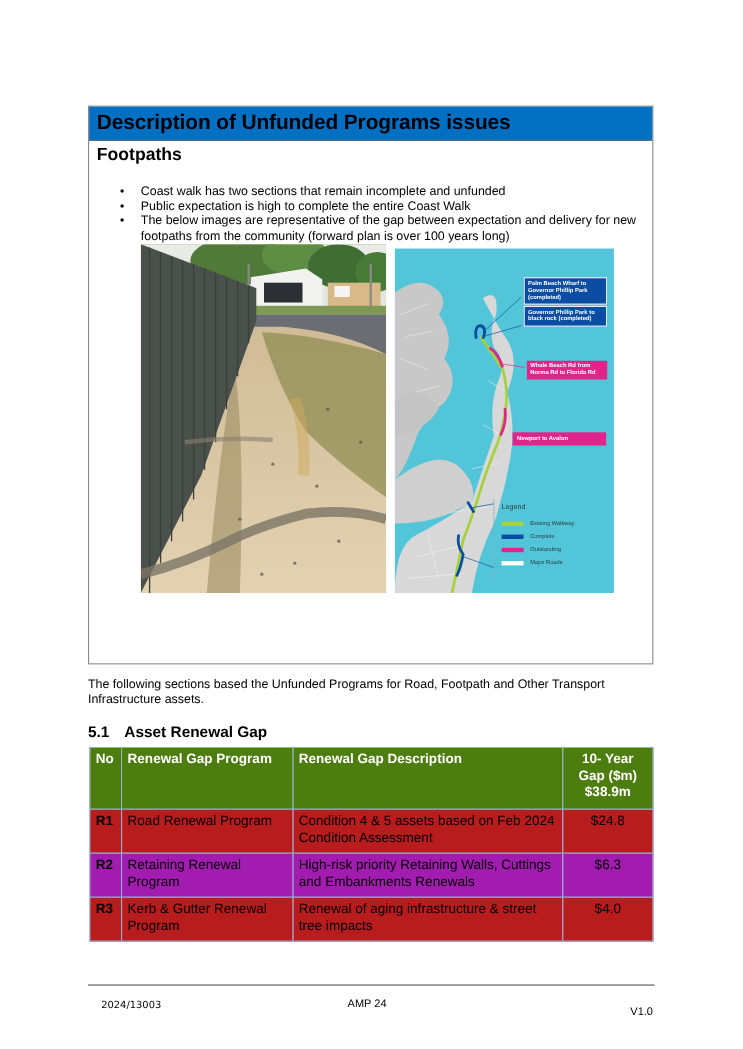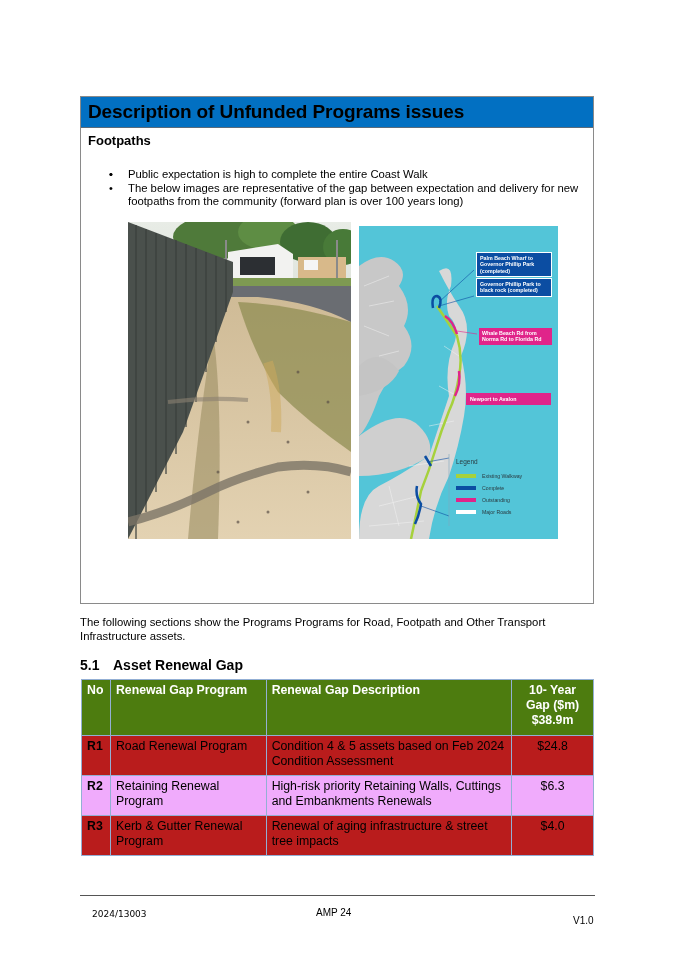--- a/index.html
+++ b/index.html
@@ -16,21 +16,21 @@
     }
     .desc-header {
       background: #0270c2; height: 31px; border-bottom: 1px solid #5a6b7a;
       box-sizing: border-box; padding: 2px 7px 0 7px;
     }
     .desc-header h1 {
       margin: 0; font-size: 19px; font-weight: bold; color: #000; line-height: 26px;
       letter-spacing: -0.1px;
     }
     .desc-sub {
-      margin: 2px 0 16px 7px; font-size: 13px; font-weight: bold; line-height: 22px;
+      margin: 2px 0 16px 7px; font-size: 16px; font-weight: bold; line-height: 22px;
     }
     .bullets { margin: 8px 0 0 0; padding: 0; list-style: none; }
     .bullets li {
       position: relative; padding-left: 47px; font-size: 11.3px; line-height: 13.5px;
       padding-right: 8px;
     }
     .bullets li .dot {
       position: absolute; left: 28px; top: 0; font-size: 11px;
     }
 
@@ -74,21 +74,21 @@
     .gap-table th, .gap-table td {
       border: 1px solid #93afd4; vertical-align: top; padding: 3px 5px 6px 5px;
       text-align: left;
     }
     .gap-table th {
       background: #4d7c0f; color: #fff; font-weight: bold; height: 46px;
       padding-top: 3px;
     }
     .gap-table th.num-col, .gap-table td.num-col { text-align: center; }
     .gap-table tr.odd td { background: #b91c1c; }
-    .gap-table tr.even td { background: #f0abfc; }
+    .gap-table tr.even td { background: #a21caf; }
     .gap-table td { height: 28px; }
     .gap-table td.code { font-weight: bold; }
 
     
     .footer-line {
       position: absolute; left: 80px; top: 879px; width: 515px; height: 1px; background: #555;
     }
     .footer-left { position: absolute; left: 92px; top: 893px; font-size: 9px; font-family: "DejaVu Sans", sans-serif; }
     .footer-center { position: absolute; left: 316px; top: 891px; font-size: 10px; }
     .footer-right { position: absolute; left: 573px; top: 899px; font-size: 10px; }
@@ -97,21 +97,21 @@
 <body>
 
 <div class="page">
 
   <div class="desc-box">
     <div class="desc-header">
       <h1>Description of Unfunded Programs issues</h1>
     </div>
     <div class="desc-sub">Footpaths</div>
     <ul class="bullets">
-      <li><span class="dot">•</span></li>
+      <li><span class="dot">•</span><span>Coast walk has two sections that remain incomplete and unfunded</span></li>
       <li><span class="dot">•</span><span>Public expectation is high to complete the entire Coast Walk</span></li>
       <li><span class="dot">•</span><span>The below images are representative of the gap between expectation and delivery for new footpaths from the community (forward plan is over 100 years long)</span></li>
     </ul>
   </div>
 
   <div class="photo">
     <svg width="223" height="317" viewBox="0 0 223 317">
       <defs>
         <linearGradient id="sky" x1="0" y1="0" x2="0" y2="1">
           <stop offset="0" stop-color="#e8ece6"></stop>
@@ -229,21 +229,21 @@
         <span class="legend-swatch" style="background:#e0248a"></span>
         <span class="legend-label">Outstanding</span>
       </div>
       <div class="legend-row">
         <span class="legend-swatch" style="background:#ffffff"></span>
         <span class="legend-label">Major Roads</span>
       </div>
     </div>
   </div>
 
-  <div class="intro-text">The following sections show the Programs Programs for Road, Footpath and Other Transport Infrastructure assets.</div>
+  <div class="intro-text">The following sections based the Unfunded Programs for Road, Footpath and Other Transport Infrastructure assets.</div>
 
   <div class="section-heading">
     <span class="num">5.1</span><span>Asset Renewal Gap</span>
   </div>
 
   <table class="gap-table">
     <colgroup>
       <col style="width:29px">
       <col style="width:156px">
       <col style="width:246px">

